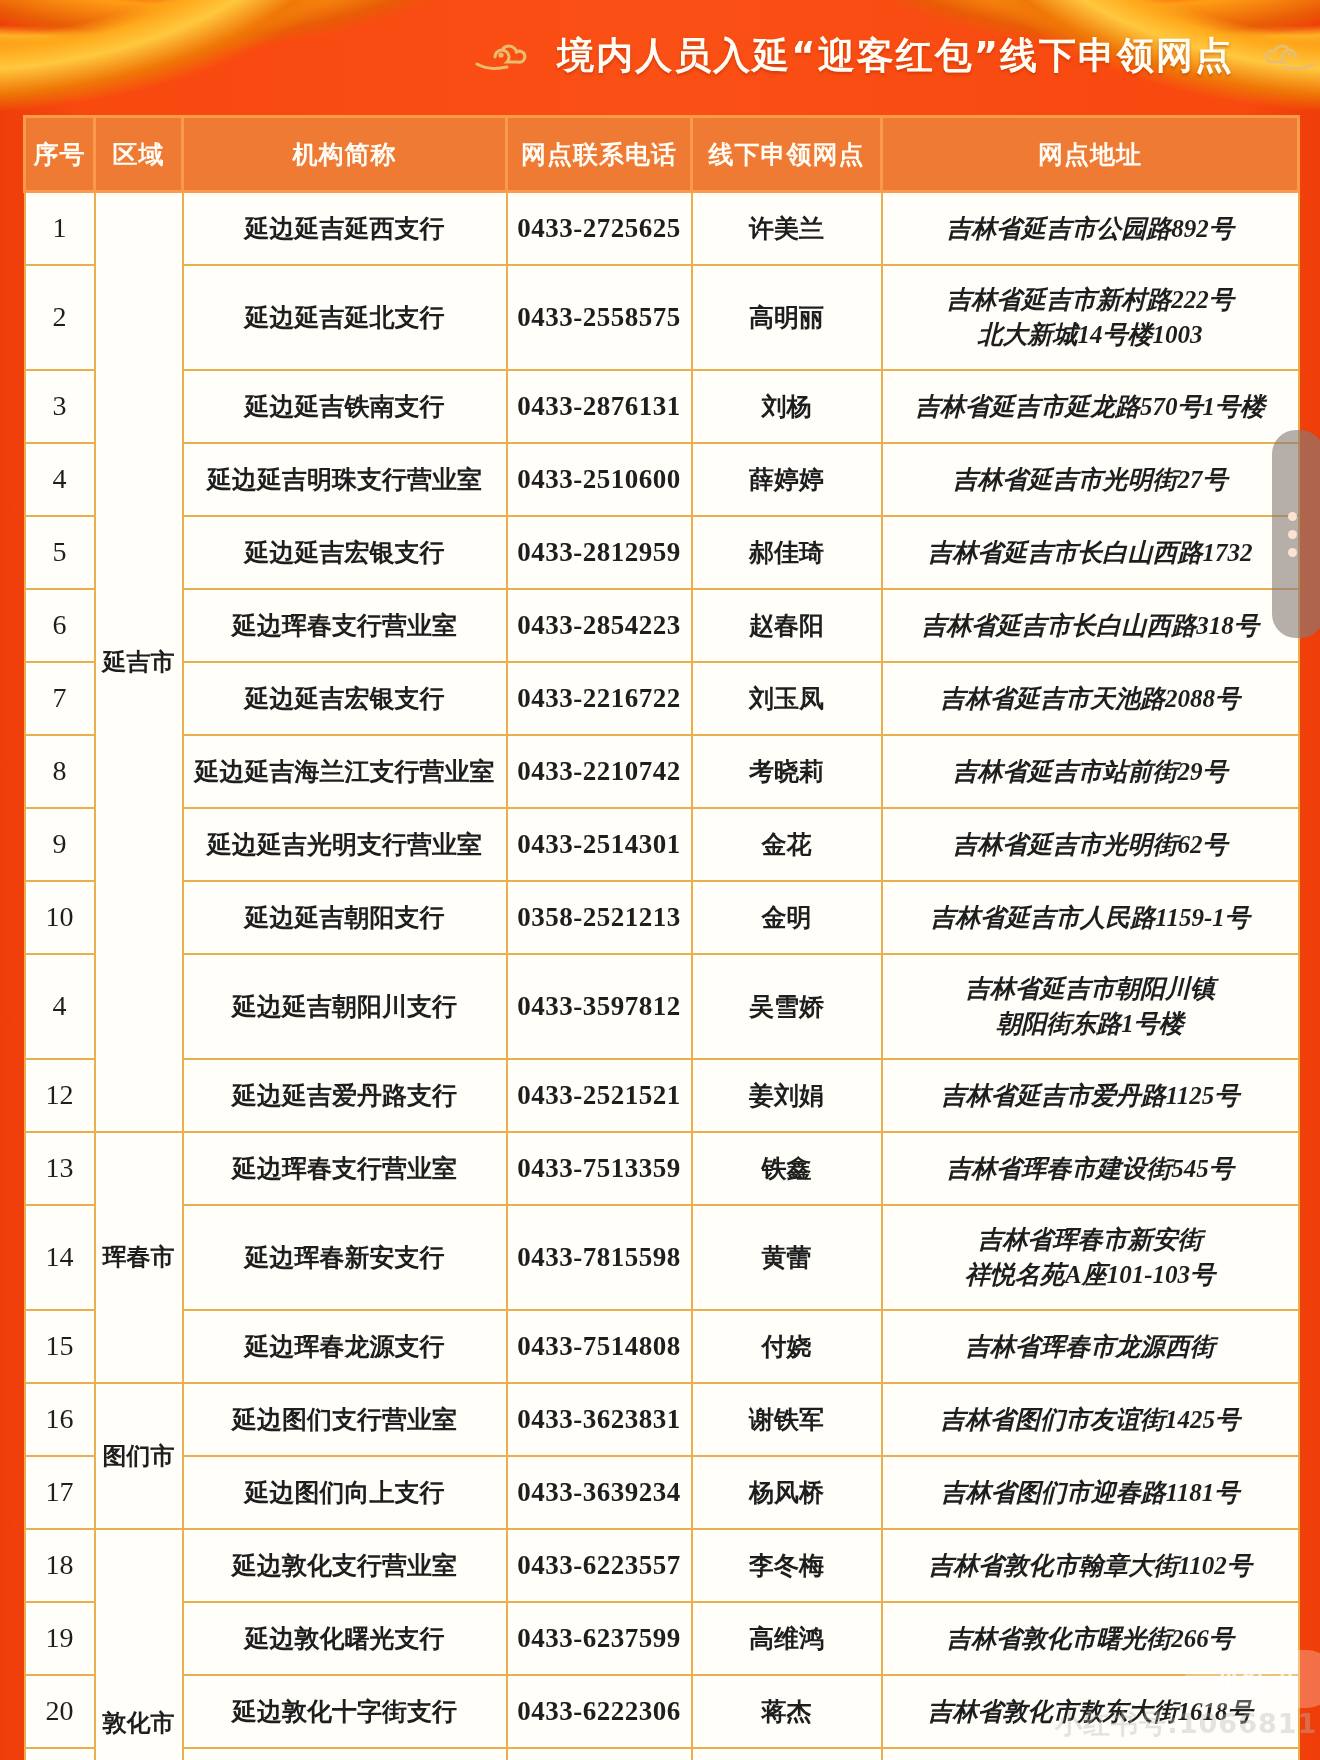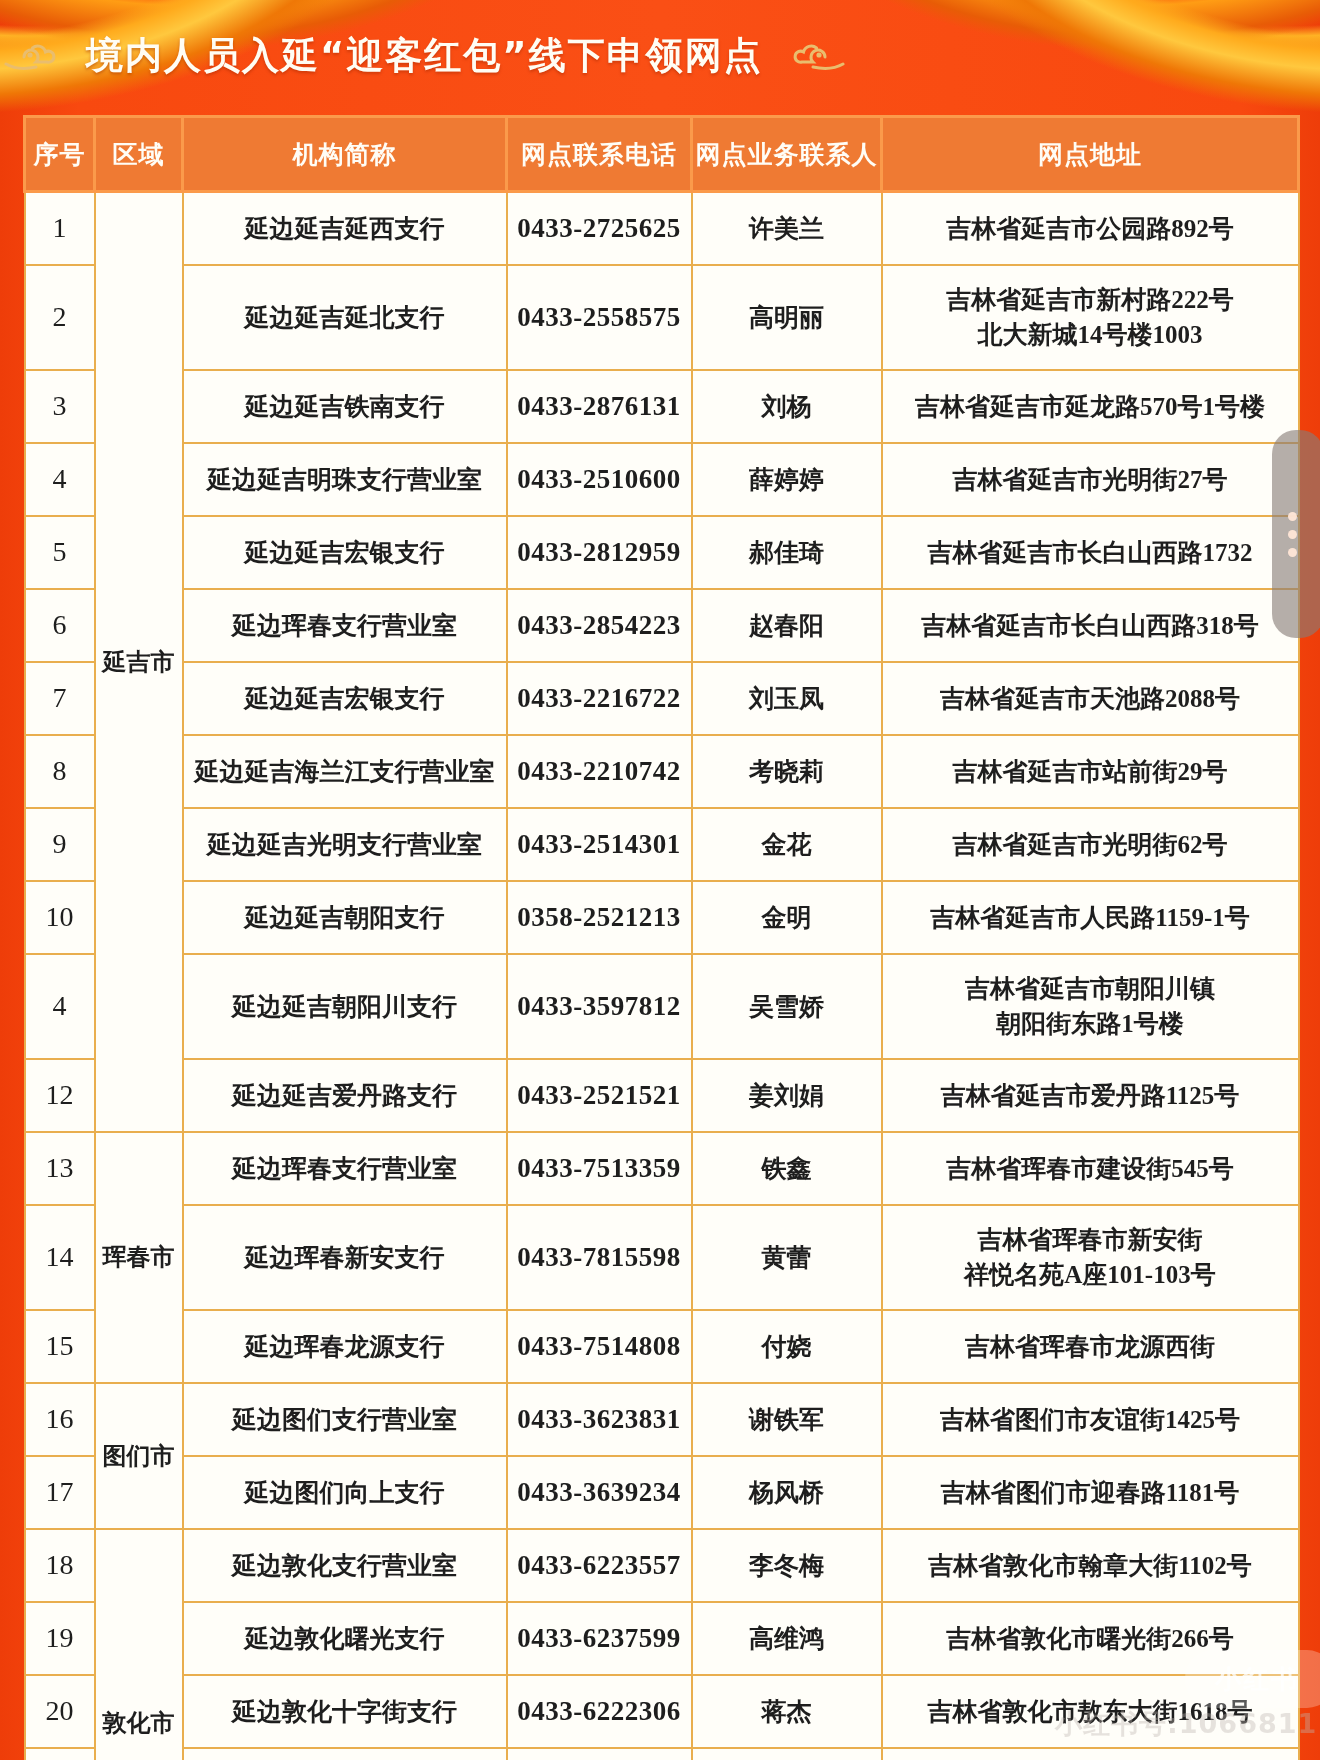--- a/index.html
+++ b/index.html
@@ -20,21 +20,21 @@
       radial-gradient(48% 120% at -4% -52%, rgba(255,170,25,0) 54%, #ffaa1c 58%, #ffc83e 63%, #ef7706 70%, rgba(239,119,6,0) 75%),
       radial-gradient(38% 95% at 14% -58%,  rgba(255,170,25,0) 58%, #ff9d14 63%, #e85c06 74%, rgba(232,92,6,0) 79%),
       radial-gradient(30% 70% at 2% -30%,   rgba(255,170,25,0) 55%, #ffb224 60%, #f06c06 72%, rgba(240,108,6,0) 78%),
       radial-gradient(48% 120% at 104% -52%, rgba(255,170,25,0) 54%, #ffaa1c 58%, #ffc83e 63%, #ef7706 70%, rgba(239,119,6,0) 75%),
       radial-gradient(38% 95% at 86% -58%,  rgba(255,170,25,0) 58%, #ff9d14 63%, #e85c06 74%, rgba(232,92,6,0) 79%),
       radial-gradient(30% 70% at 98% -30%,  rgba(255,170,25,0) 55%, #ffb224 60%, #f06c06 72%, rgba(240,108,6,0) 78%);
   }
 
   .banner {
     position:absolute; left:0; top:0; width:1320px; height:112px;
-    display:flex; align-items:center; justify-content:flex-start; gap:22px;
+    display:flex; align-items:center; justify-content:flex-end; gap:22px;
   }
   .banner h1 {
     color:#fffdf4; font-family:"DejaVu Sans","Liberation Sans",sans-serif;
     font-size:37px; font-weight:700; letter-spacing:2px;
     text-shadow:0 2px 3px rgba(160,40,0,.45);
     white-space:nowrap;
   }
   .cloud { width:64px; height:30px; flex:0 0 auto; }
   .cloud svg { width:100%; height:100%; }
 
@@ -60,21 +60,21 @@
   tbody tr.partial { height:22px; }
   td {
     background:#fffef9; border:2px solid #e9ae4e;
     text-align:center; vertical-align:middle;
     color:#1e1e1e; font-size:25px; font-weight:700;
   }
   td.no-cell { font-size:28px; font-weight:400; font-family:"Liberation Serif",serif; }
   td.tel-cell { font-family:"Liberation Serif",serif; font-weight:600; font-size:27px; letter-spacing:.5px; }
   td.region-cell { font-size:24px; }
   td.region-bottom { vertical-align:bottom; padding-bottom:30px; }
-  td.addr-cell div { line-height:1.4; }
+  td.addr-cell div { line-height:1.4;font-style:italic; }
 
   
   .scroll-handle {
     position:absolute; left:1272px; top:430px; width:52px; height:208px;
     background:rgba(136,124,119,.62); border-radius:24px;
     display:flex; flex-direction:column; align-items:flex-start;
     justify-content:center; gap:9px; padding-left:16px;
   }
   .scroll-handle .dot { width:9px; height:9px; border-radius:50%; background:rgba(255,230,214,.95); }
 
@@ -127,21 +127,21 @@
         <col class="c-tel">
           <col class="c-per">
           <col class="c-addr">
       </colgroup>
       <thead>
         <tr>
           <th>序号</th>
           <th>区域</th>
           <th>机构简称</th>
           <th>网点联系电话</th>
-          <th>网点业务联系人</th>
+          <th>线下申领网点</th>
           <th>网点地址</th>
         </tr>
       </thead>
       <tbody id="tbl-body">
           <tr>
             <td class="no-cell">1</td>
             <td class="region-cell" rowspan="12">延吉市</td>
             <td class="">延边延吉延西支行</td>
             <td class="tel-cell">0433-2725625</td>
             <td class="">许美兰</td>

